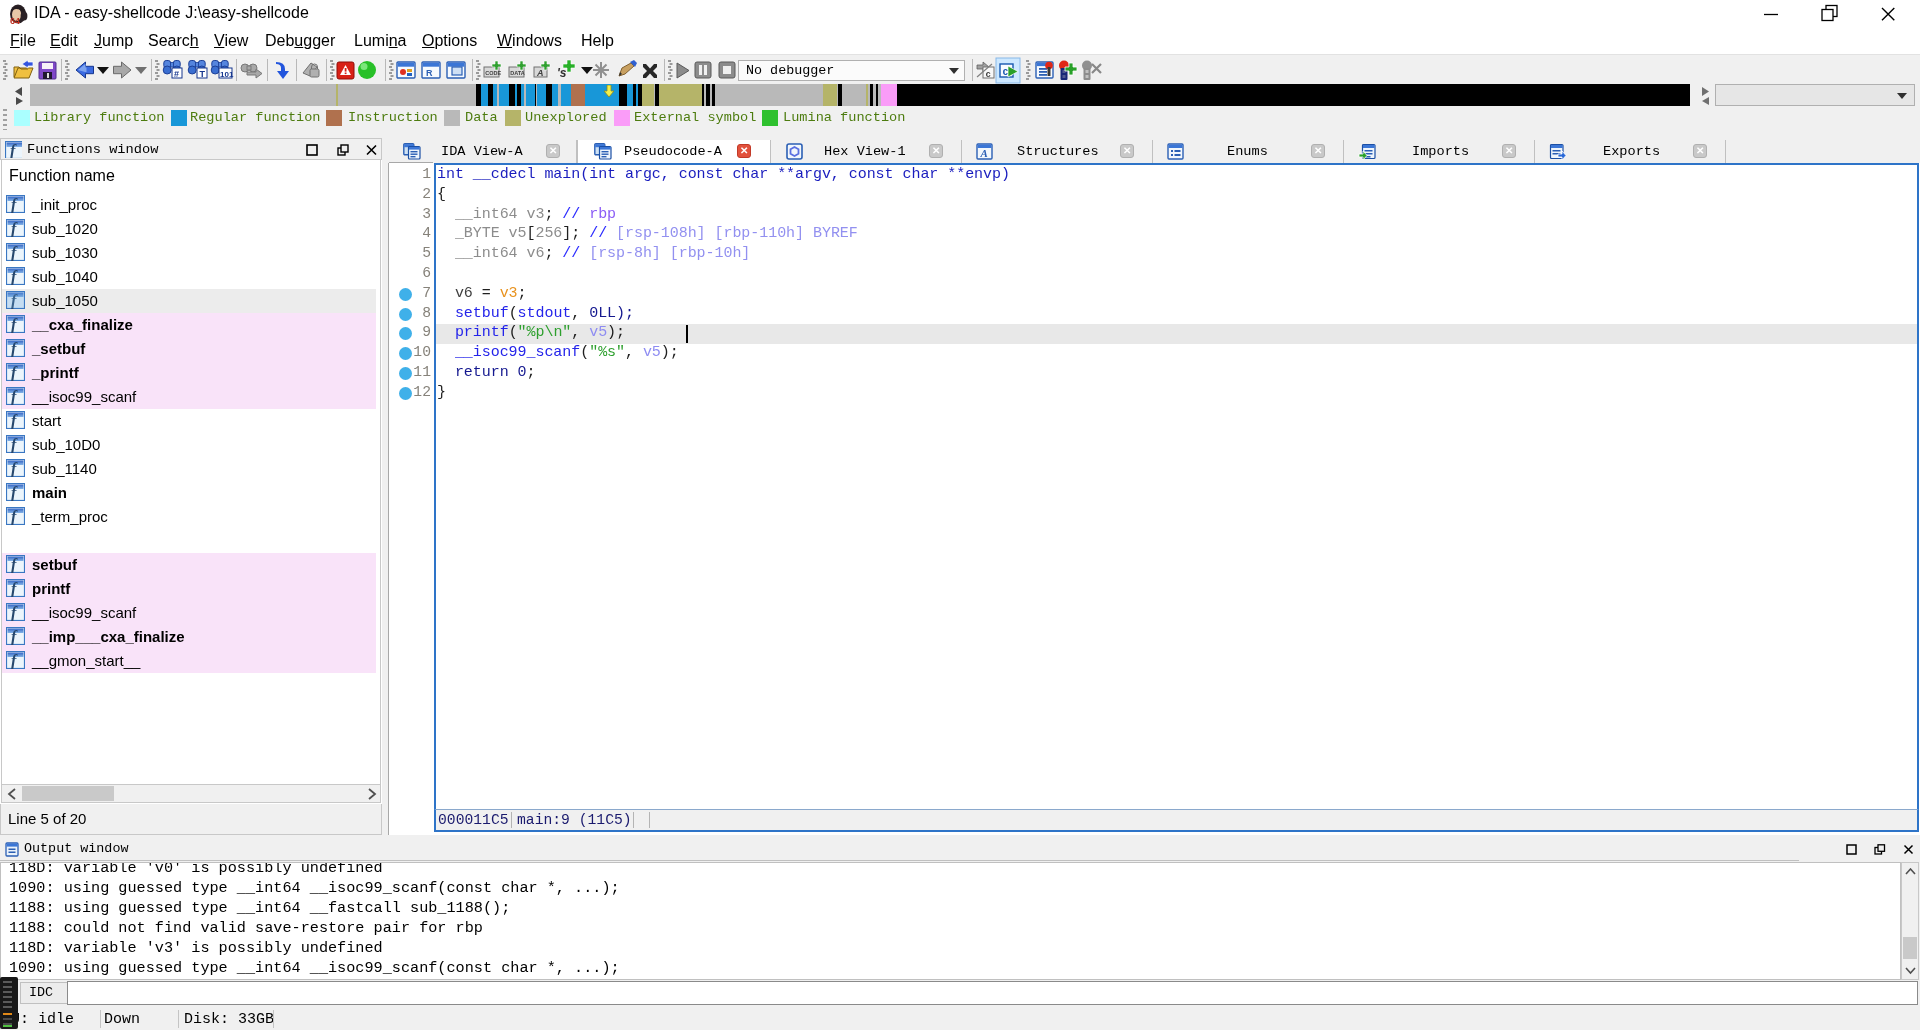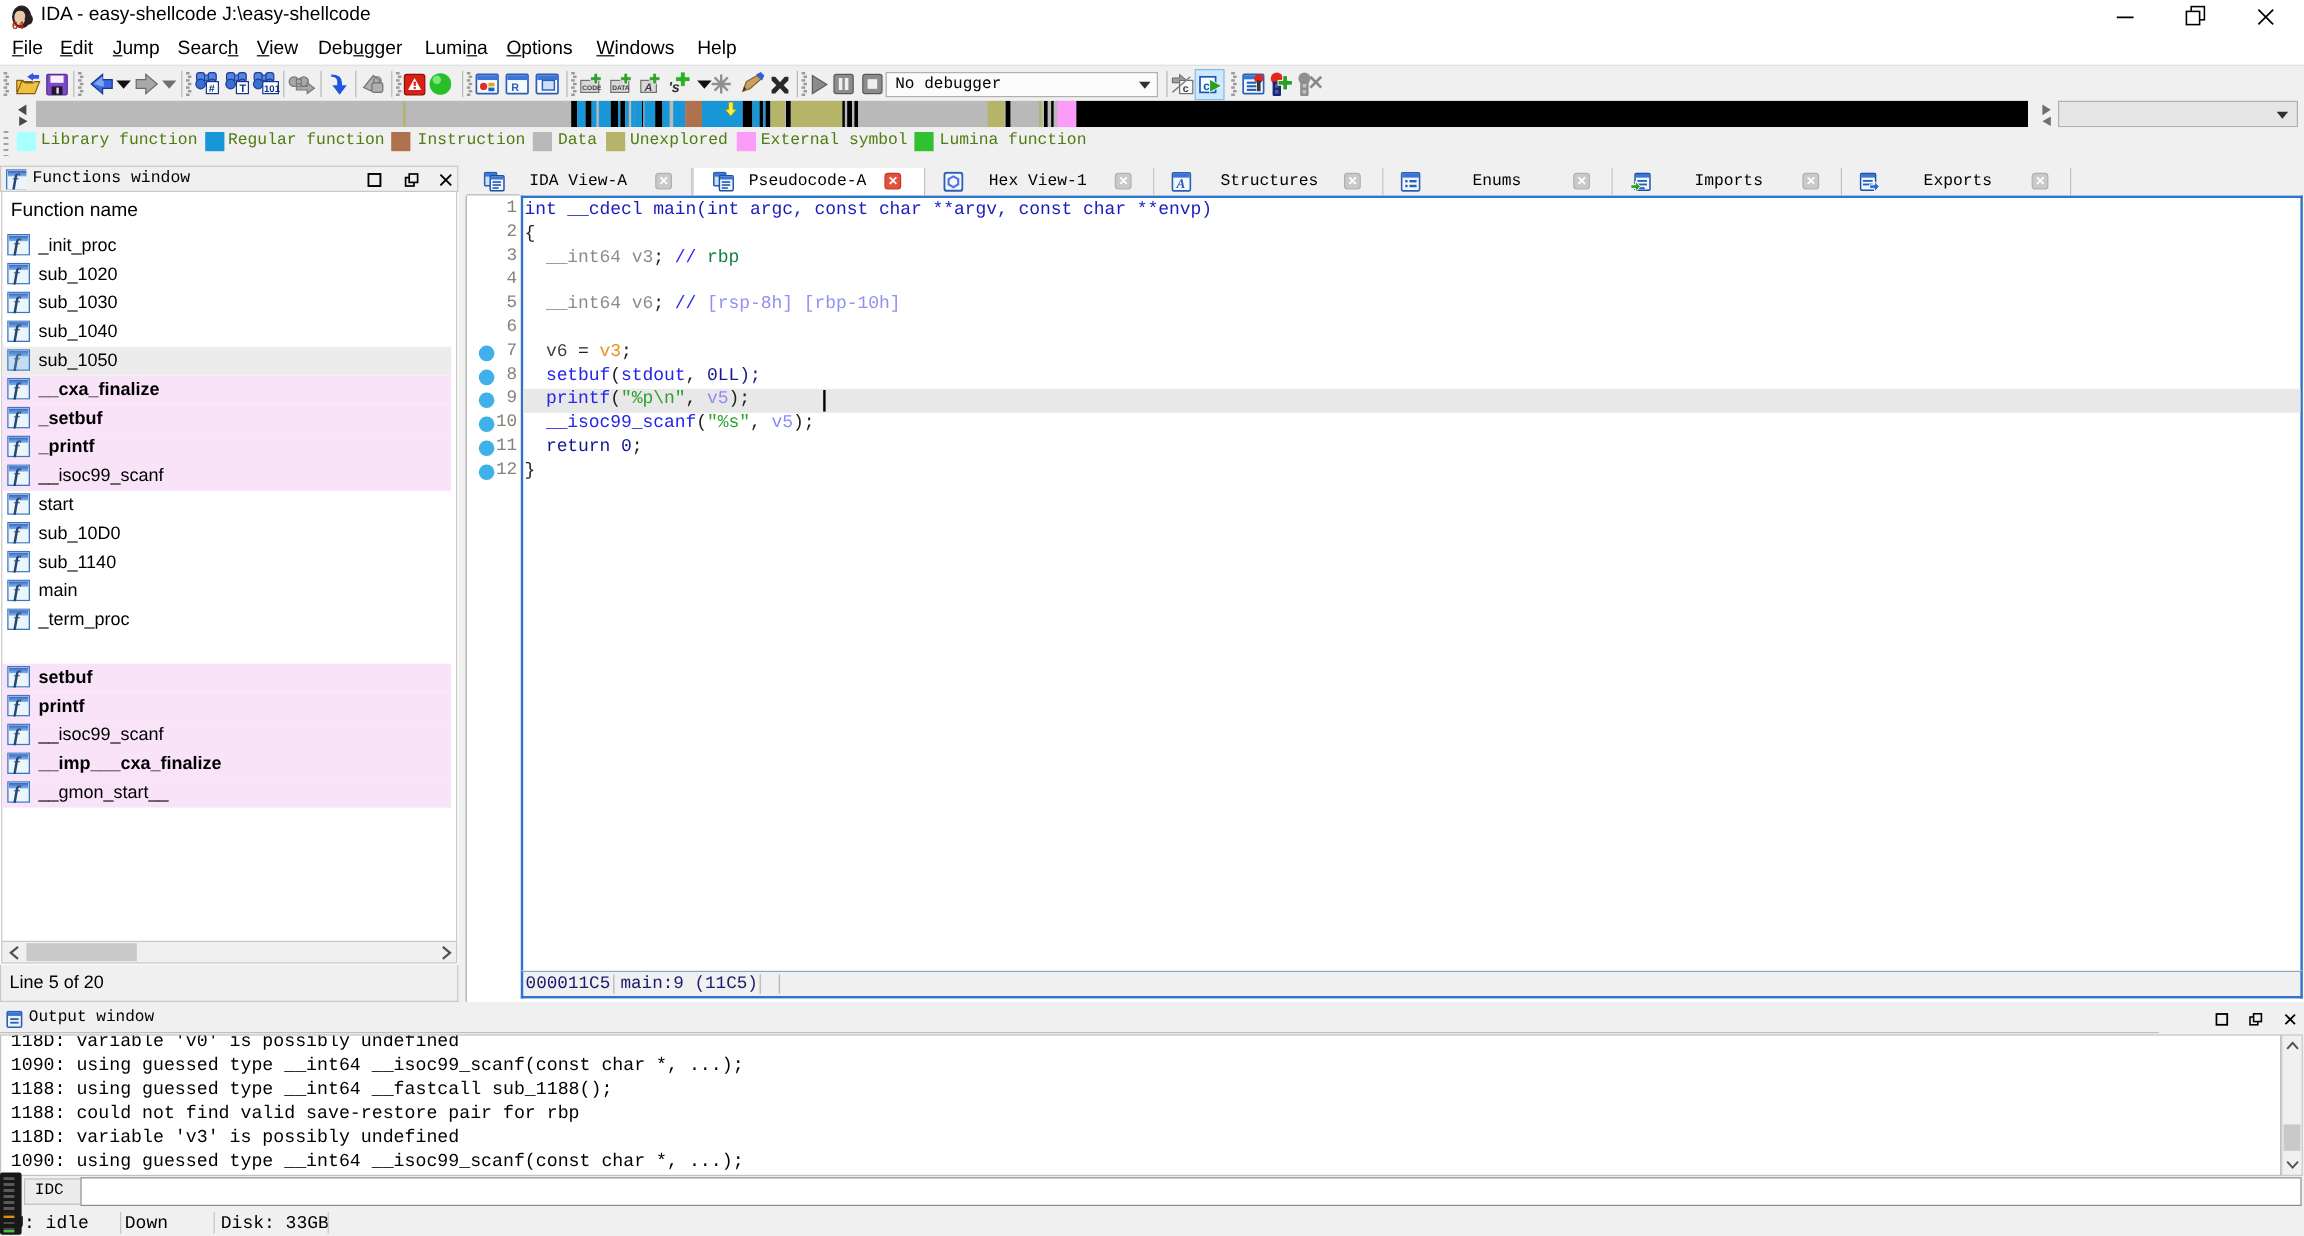--- a/index.html
+++ b/index.html
@@ -442,21 +442,21 @@
       <div class="frow" style="top:297px;">
           <svg class="ficon" width="19" height="18">
             <use href="#ficon"></use>
           </svg>
           <span class="fn" style="">sub_1140</span>
         </div>
       <div class="frow" style="top:321px;">
           <svg class="ficon" width="19" height="18">
             <use href="#ficon"></use>
           </svg>
-          <span class="fn" style="font-weight:normal;text-align:right;">main</span>
+          <span class="fn" style="font-weight:bold;text-align:right;">main</span>
         </div>
       <div class="frow" style="top:345px;">
           <svg class="ficon" width="19" height="18">
             <use href="#ficon"></use>
           </svg>
           <span class="fn" style="">_term_proc</span>
         </div>
       <div class="frow" style="top:393px;background:#f9e3f9;">
           <svg class="ficon" width="19" height="18">
             <use href="#ficon"></use>
@@ -608,21 +608,22 @@
       <div class="bpt" style="top:144.5px"></div>
       <div class="bpt" style="top:163.5px"></div>
       <div class="bpt" style="top:183.5px"></div>
       <div class="bpt" style="top:203.5px"></div>
       <div class="bpt" style="top:223.5px"></div>
     </div>
     <div class="abs" id="pcode">
       <div class="abs" style="left:0;top:159px;width:1481px;height:20px;background:#e8e8e8"></div>
       <div class="cline" style="top:1px"><i style="color:#1a1dbe">int __cdecl main(int argc, const char **argv, const char **envp)</i></div>
       <div class="cline" style="top:21px"><i style="color:#202020">{</i></div>
-      <div class="cline" style="top:41px"><i style="color:#8c8c8c">  __int64 v3</i><i style="color:#202020">; </i><i style="color:#2a2aff">//</i><i style="color:#15803d"> rbp</i></div>
+      <div class="cline" style="top:41px"><i style="color:#8c8c8c">  __int64 v3</i><i style="color:#202020">; </i><i style="color:#2a2aff">//</i><i style="color:#8b5cf6"> rbp</i></div>
+      <div class="cline" style="top:60px"><i style="color:#8c8c8c">  _BYTE v5</i><i style="color:#202020">[</i><i style="color:#8c8c8c">256</i><i style="color:#202020">]</i><i style="color:#202020">; </i><i style="color:#2a2aff">//</i><i style="color:#9290f0"> [rsp-108h] [rbp-110h] BYREF</i></div>
       <div class="cline" style="top:80px"><i style="color:#8c8c8c">  __int64 v6</i><i style="color:#202020">; </i><i style="color:#2a2aff">//</i><i style="color:#9290f0"> [rsp-8h] [rbp-10h]</i></div>
       <div class="cline" style="top:100px"></div>
       <div class="cline" style="top:120px">  <i style="color:#404040">v6</i><i style="color:#202020"> = </i><i style="color:#e8921e">v3</i><i style="color:#202020">;</i></div>
       <div class="cline" style="top:140px">  <i style="color:#2424ea">setbuf</i><i style="color:#202020">(</i><i style="color:#2424ea">stdout</i><i style="color:#202020">, </i><i style="color:#14188f">0LL</i><i style="color:#14188f">);</i></div>
       <div class="cline" style="top:159px">  <i style="color:#2424ea">printf</i><i style="color:#202020">(</i><i style="color:#2ea02e">"%p\n"</i><i style="color:#202020">, </i><i style="color:#8e8cf2">v5</i><i style="color:#202020">);</i></div>
       <div class="cline" style="top:179px">  <i style="color:#2424ea">__isoc99_scanf</i><i style="color:#202020">(</i><i style="color:#2ea02e">"%s"</i><i style="color:#202020">, </i><i style="color:#8e8cf2">v5</i><i style="color:#202020">);</i></div>
       <div class="cline" style="top:199px">  <i style="color:#14188f">return </i><i style="color:#14188f">0</i><i style="color:#202020">;</i></div>
       <div class="cline" style="top:219px"><i style="color:#202020">}</i></div>
       <div class="abs" style="left:250px;top:160px;width:2px;height:18px;background:#000"></div>
     </div>

